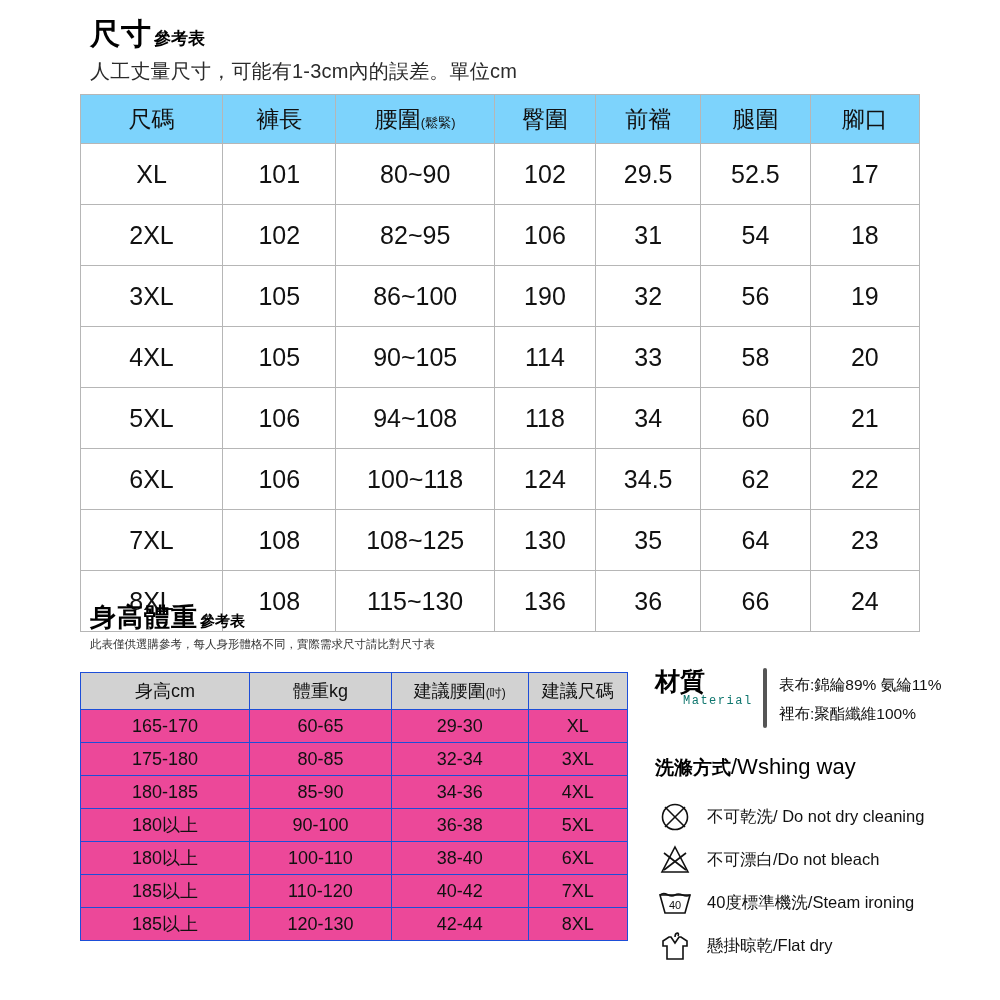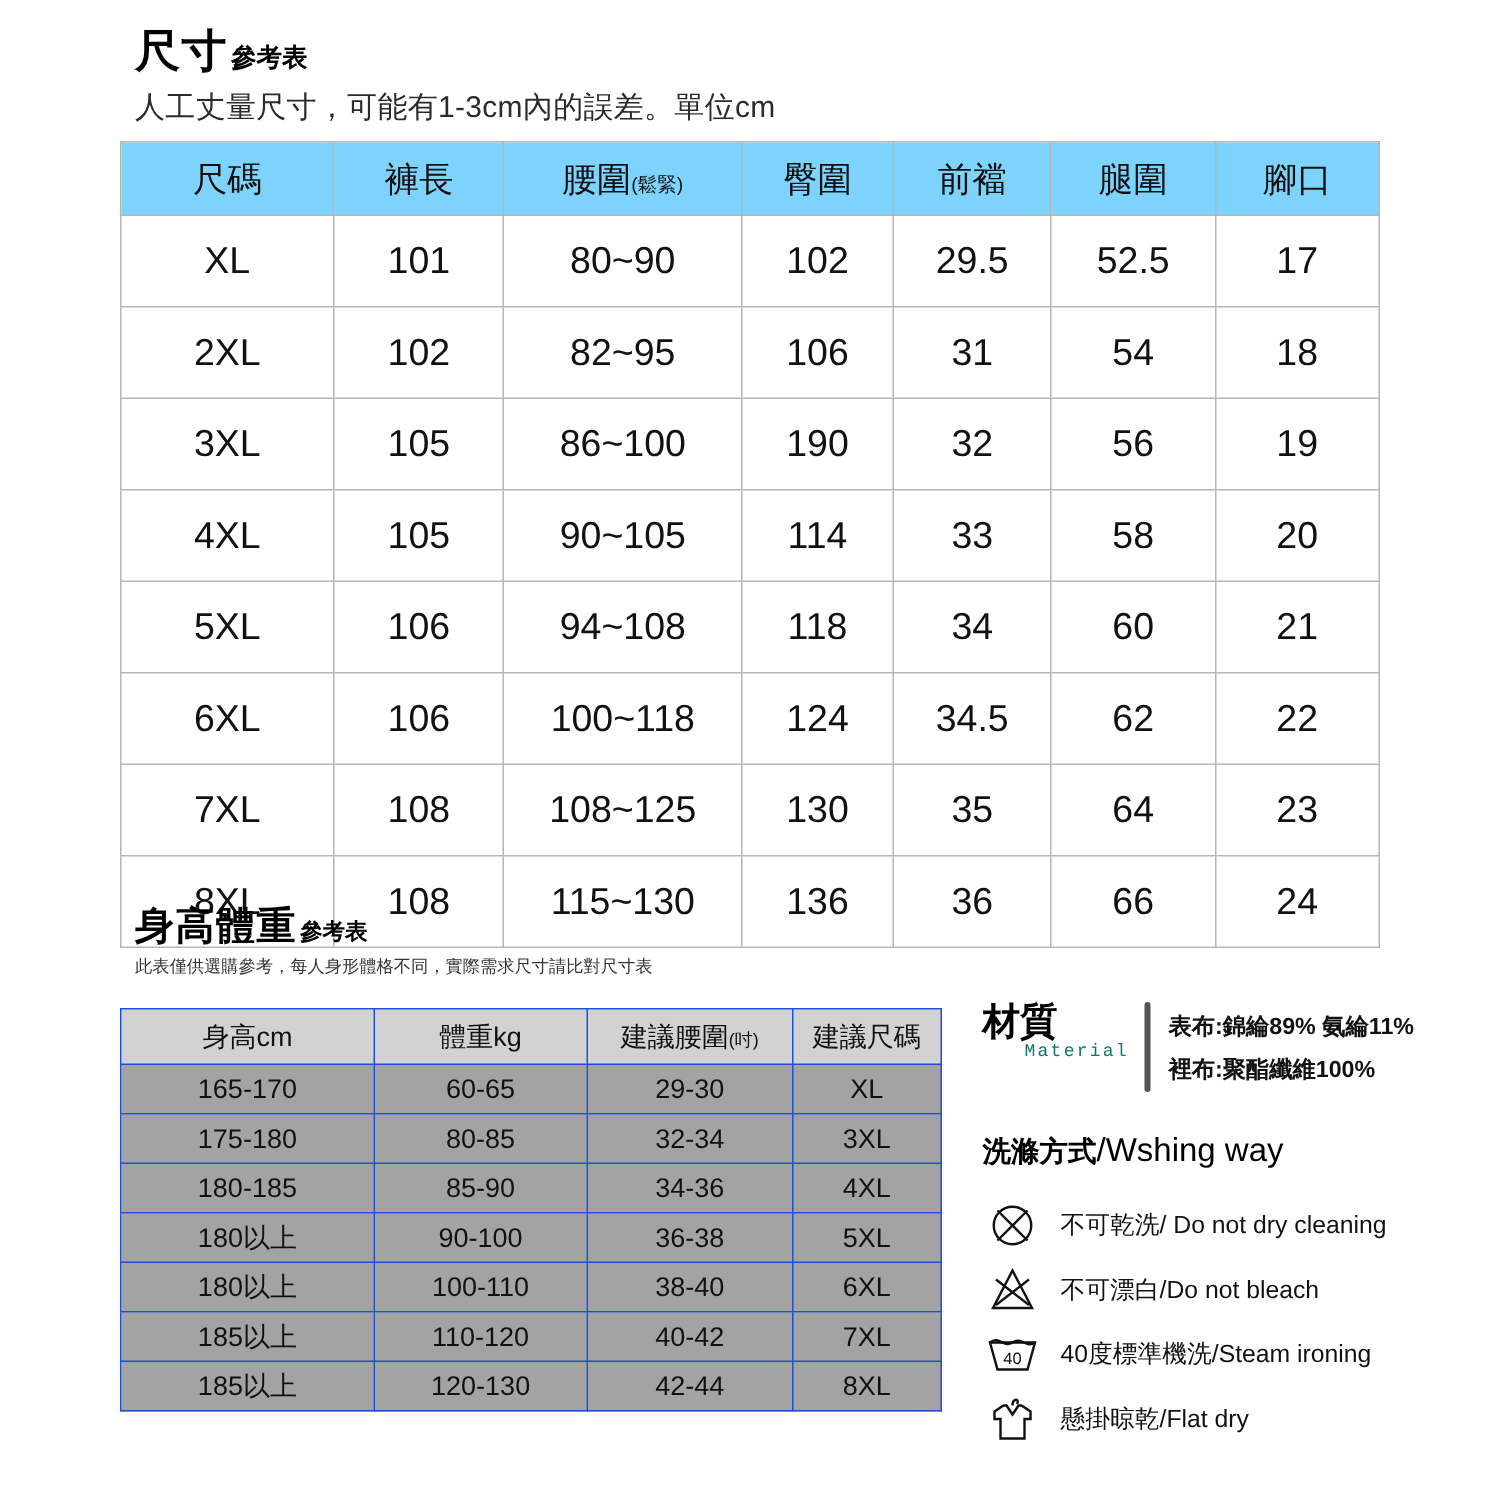--- a/index.html
+++ b/index.html
@@ -100,21 +100,21 @@
     height: 34px;
     font-size: 18px;
     font-weight: 500;
   }
   .hw-table th .unit {
     font-size: 12px;
   }
   .hw-table td {
     height: 30px;
     font-size: 18px;
-    background: #a3a3a3;
+    background: #ec4899;
   }
 
   
   .material-block {
     display: flex;
     align-items: flex-start;
     gap: 12px;
   }
   .material-label {
     width: 96px;
@@ -141,21 +141,20 @@
     min-height: 52px;
   }
   .material-lines {
     padding-top: 3px;
   }
   .material-lines div {
     font-size: 15.5px;
     color: #111;
     line-height: 1.85;
     white-space: nowrap;
-    font-weight: bold;
   }
 
   .wash-title {
     margin-top: 26px;
     font-size: 18px;
     color: #000;
   }
   .wash-title .zh {
     font-weight: 700;
     font-size: 19px;

